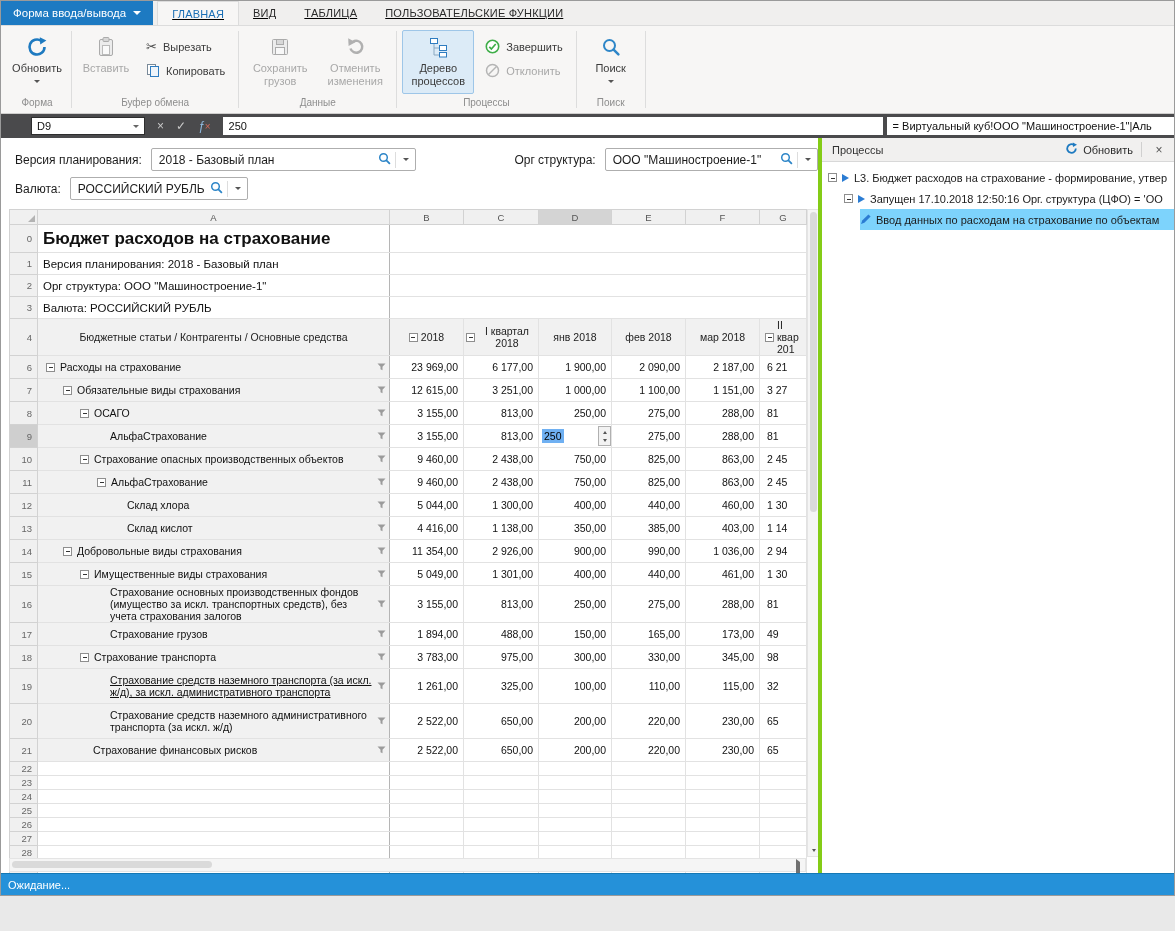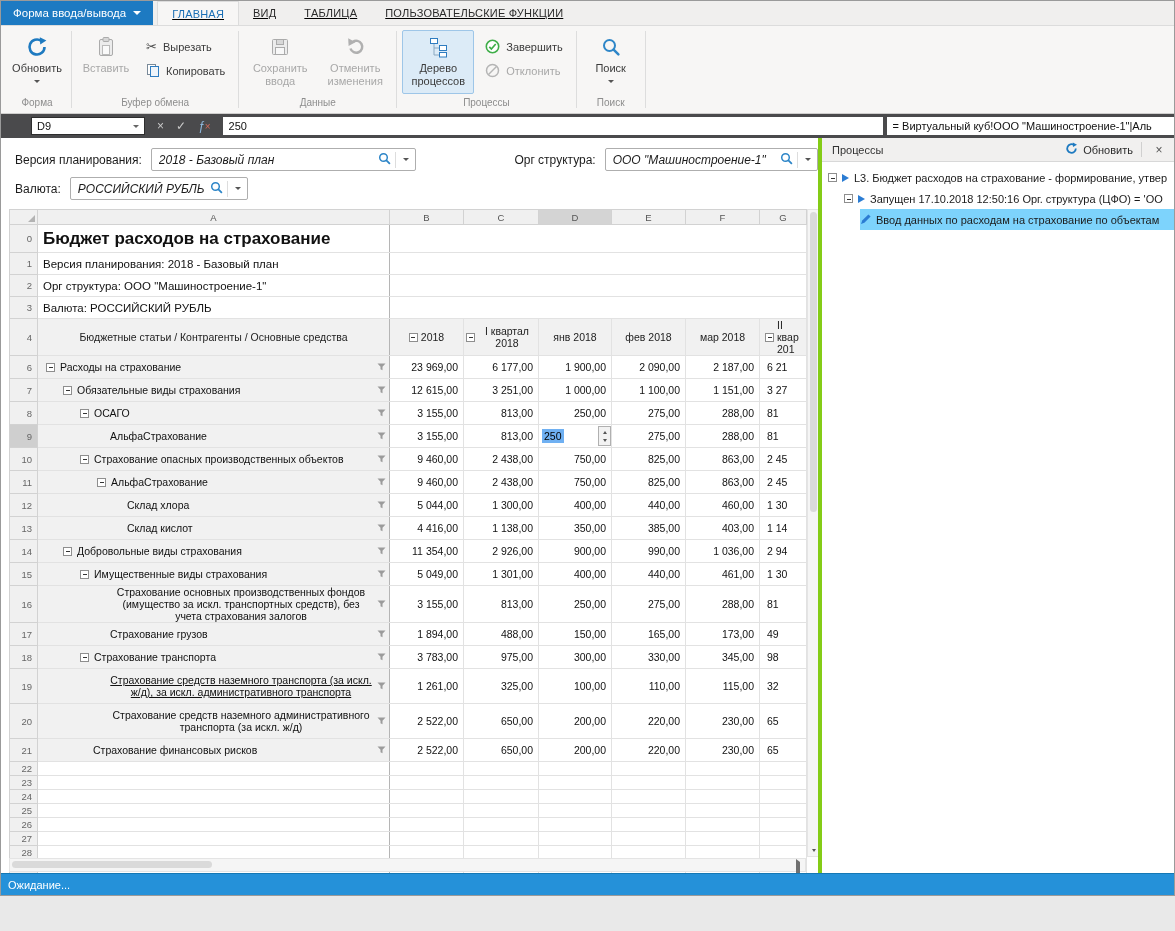--- a/index.html
+++ b/index.html
@@ -47,21 +47,21 @@
   .main { flex:1; display:flex; overflow:hidden; background:#fff; }
   .left { width:821px; flex:0 0 821px; display:flex; flex-direction:column; border-right:4px solid #84cc16; overflow:hidden; }
   .rpanel { flex:1; display:flex; flex-direction:column; background:#fff; overflow:hidden; }
 
   
   .filters { padding:7px 0 2px 14px; flex:0 0 auto; }
   .frow { display:flex; align-items:center; height:29px; font-size:12px; color:#1c1c1c; }
   .flabel { margin-right:9px; white-space:nowrap; }
   .flabel.second { margin-left:98px; }
   .fbox { height:23px; border:1px solid #aeaeae; border-radius:2px; display:flex; align-items:center; padding:0 3px 0 7px; font-size:12px; background:#fff; }
-  .fbox .val { flex:1; overflow:hidden; white-space:nowrap;font-style:italic; }
+  .fbox .val { flex:1; overflow:hidden; white-space:nowrap; }
   .fbox .fsep { width:1px; height:16px; background:#ddd; margin:0 4px; }
   .fbox .fcaret { width:0; height:0; border:3.5px solid transparent; border-top-color:#555; margin:3px 3px 0; }
   .w1 { width:308px; } .w2 { width:247px; } .w3 { width:178px; }
 
   
   .gridzone { position:relative; flex:1; overflow:hidden; margin-top:4px; }
   table.grid { border-collapse:collapse; table-layout:fixed; margin-left:8px; }
   .grid th, .grid td { border:1px solid #e2e2e2; padding:0; font-weight:normal; overflow:hidden; vertical-align:middle; }
   .grid thead th { background:#f0f0f0; border-color:#d2d2d2; font-size:9.5px; color:#555; height:15px; text-align:center; position:relative; }
   .grid thead th.sel { background:#d4d4d4; }
@@ -74,21 +74,21 @@
   td.titlecell.big { font-size:17px; font-weight:bold; }
   td.spancell { background:#fff; }
   tr.hrow { height:31px; }
   td.hlabel { background:#f1f1f1; text-align:center; font-size:10.5px; color:#222; }
   td.hcol { background:#f1f1f1; font-size:10.5px; color:#222; }
   .hcwrap { display:flex; align-items:center; justify-content:center; gap:3px; line-height:12px; }
   .hctext { max-width:58px; text-align:center; }
   td.hcol.gclip .hcwrap { justify-content:flex-start; padding-left:5px; }
   td.hcol.gclip .hctext { max-width:32px; text-align:left; }
   tr.drow { height:23px; } tr.drow.tall { height:35px; }
-  td.lcell { background:#f1f1f1; position:relative; font-size:10.5px; color:#111;text-align:center; }
+  td.lcell { background:#f1f1f1; position:relative; font-size:10.5px; color:#111; }
   .lwrap { display:flex; align-items:center; gap:5px; padding-right:17px; line-height:12px; }
   .ltext { white-space:normal; }
   .mbox { flex:0 0 9px; width:9px; height:9px; border:1px solid #8e8e8e; background:#fff; position:relative; display:inline-block; }
   .mbox::after { content:''; position:absolute; left:1.5px; top:3.5px; width:4px; height:1px; background:#333; }
   .funnel { position:absolute; right:3px; top:50%; transform:translateY(-50%); line-height:0; }
   td.vcell { background:#fff; font-size:10.5px; text-align:right; padding-right:5px; color:#111; white-space:nowrap; }
   td.gcell { background:#fff; font-size:10.5px; text-align:left; padding-left:7px; color:#111; white-space:nowrap; }
   td.vcell.editing { padding:0; }
   .editwrap { display:flex; align-items:center; height:100%; padding-left:3px; }
   .editsel { background:#6fb0f2; color:#000; font-size:10.5px; padding:1px 2px; }
@@ -197,21 +197,21 @@
     <div class="rgroup">
       <div class="rbody">
         <div class="rbtn big disabled">
           <span class="ricon">
             <svg width="22" height="22" viewBox="0 0 22 22">
                 <rect x="3.5" y="3.5" width="15" height="15" rx="1" fill="#ececec" stroke="#ababab"></rect>
                 <rect x="7.5" y="3.5" width="7" height="5" fill="#d8d8d8" stroke="#ababab"></rect>
                 <rect x="6.5" y="11.5" width="9" height="7" fill="#f8f8f8" stroke="#ababab"></rect>
               </svg>
           </span>
-          <span class="rlabel">Сохранить ввода</span>
+          <span class="rlabel">Сохранить грузов</span>
         </div>
         <div class="rbtn big disabled">
           <span class="ricon">
             <svg width="22" height="22" viewBox="0 0 22 22">
                 <path d="M6.5 12.5a6 6 0 1 0 2.2-6.6" fill="none" stroke="#b0b0b0" stroke-width="2.5"></path>
                 <polygon points="4.2,2.2 4.6,10 11.4,6.2" fill="#b0b0b0"></polygon>
               </svg>
           </span>
           <span class="rlabel">Отменить изменения</span>
         </div>

